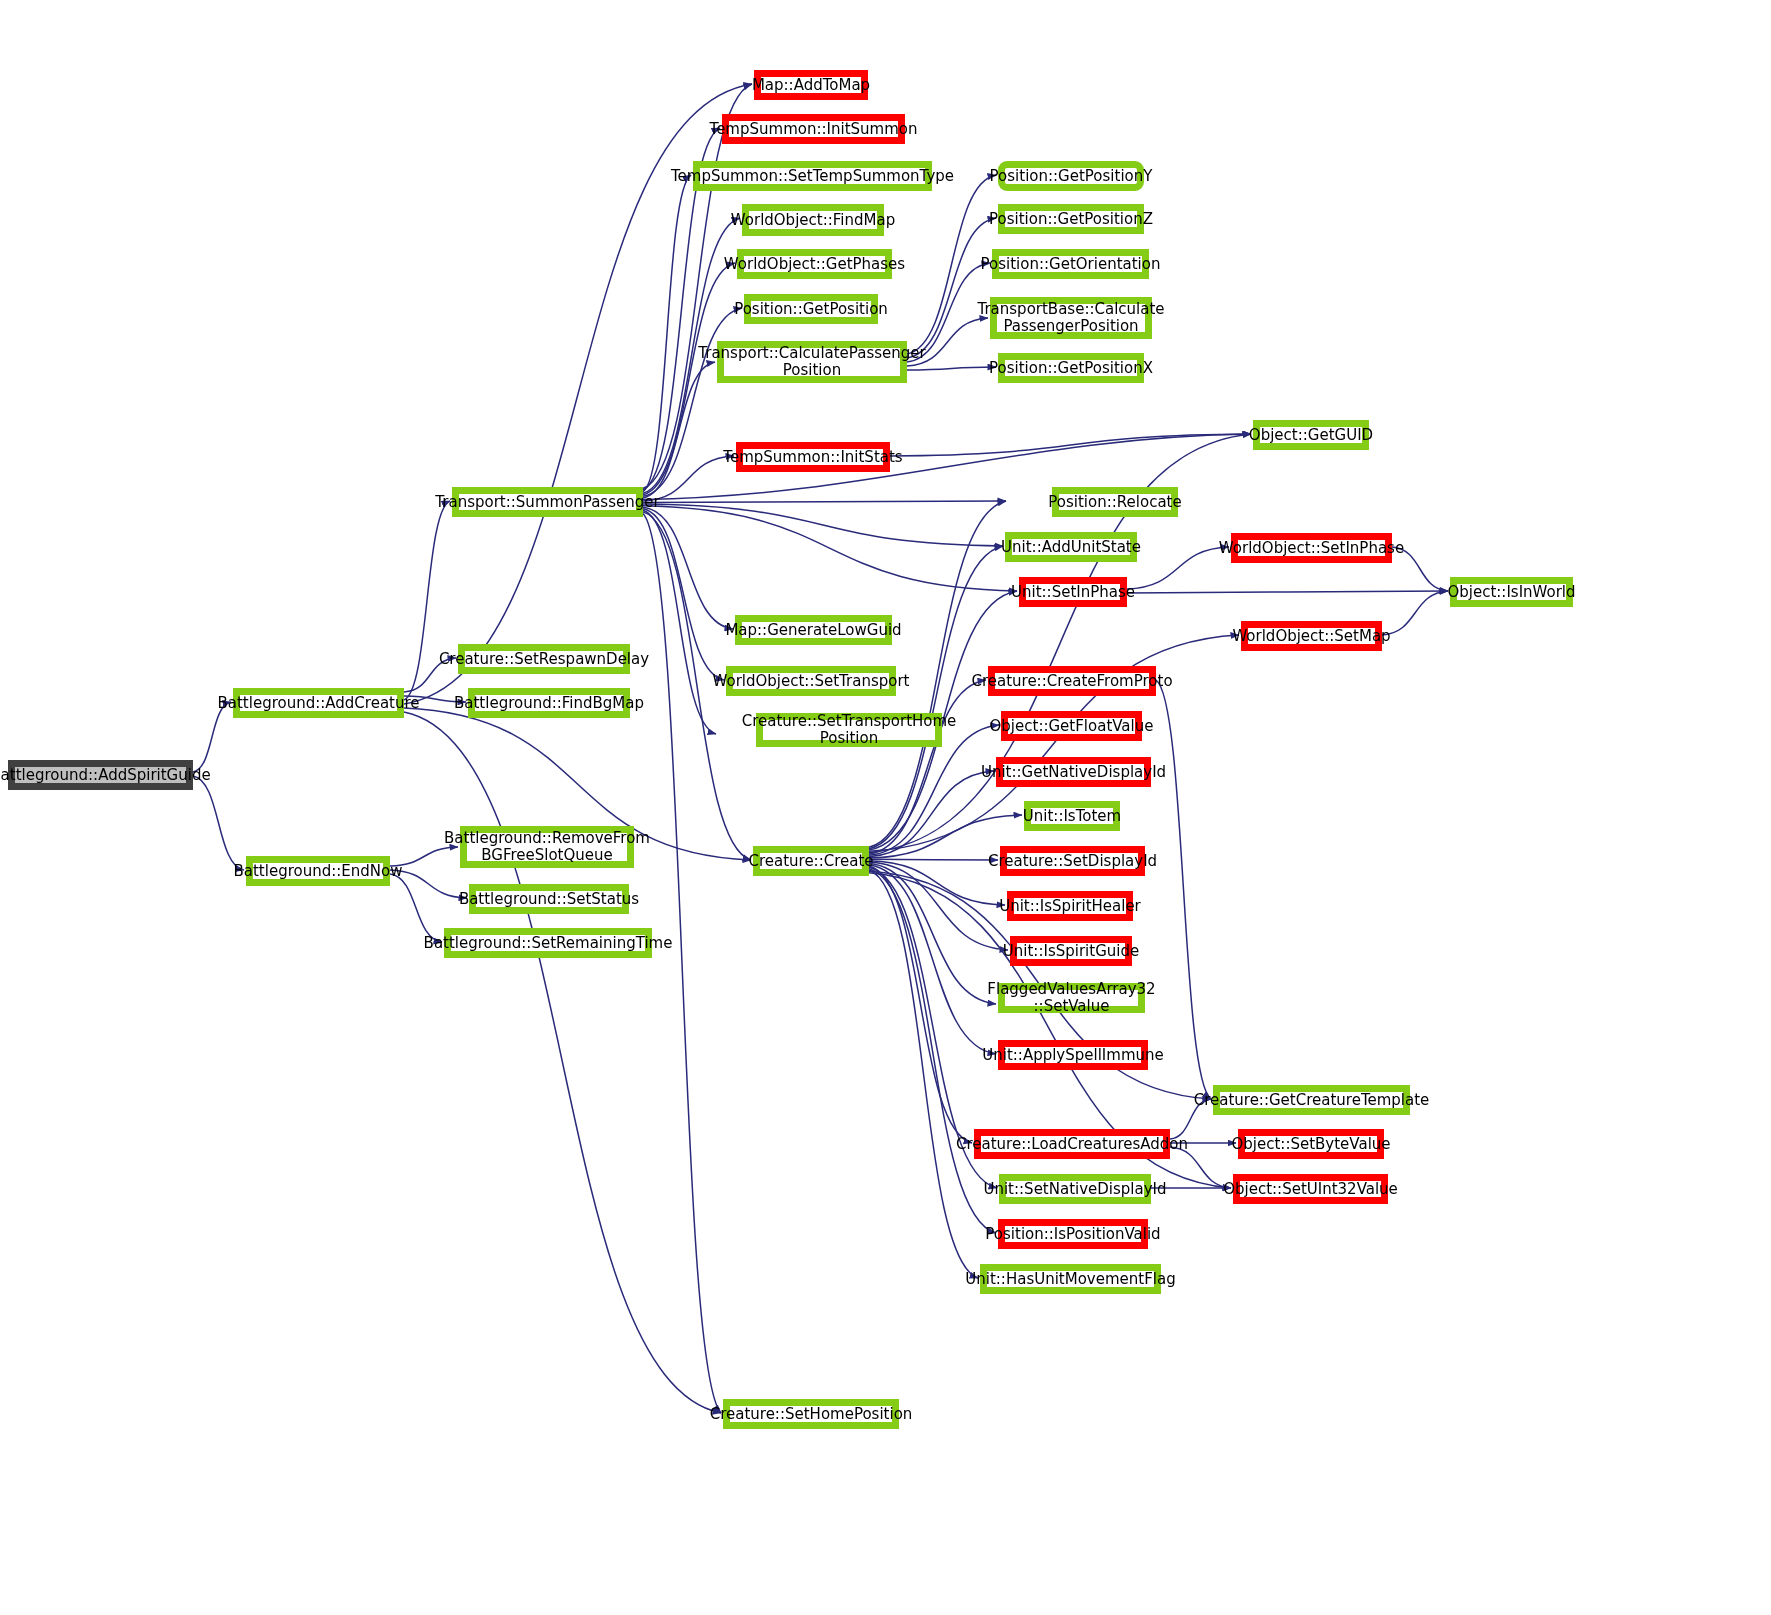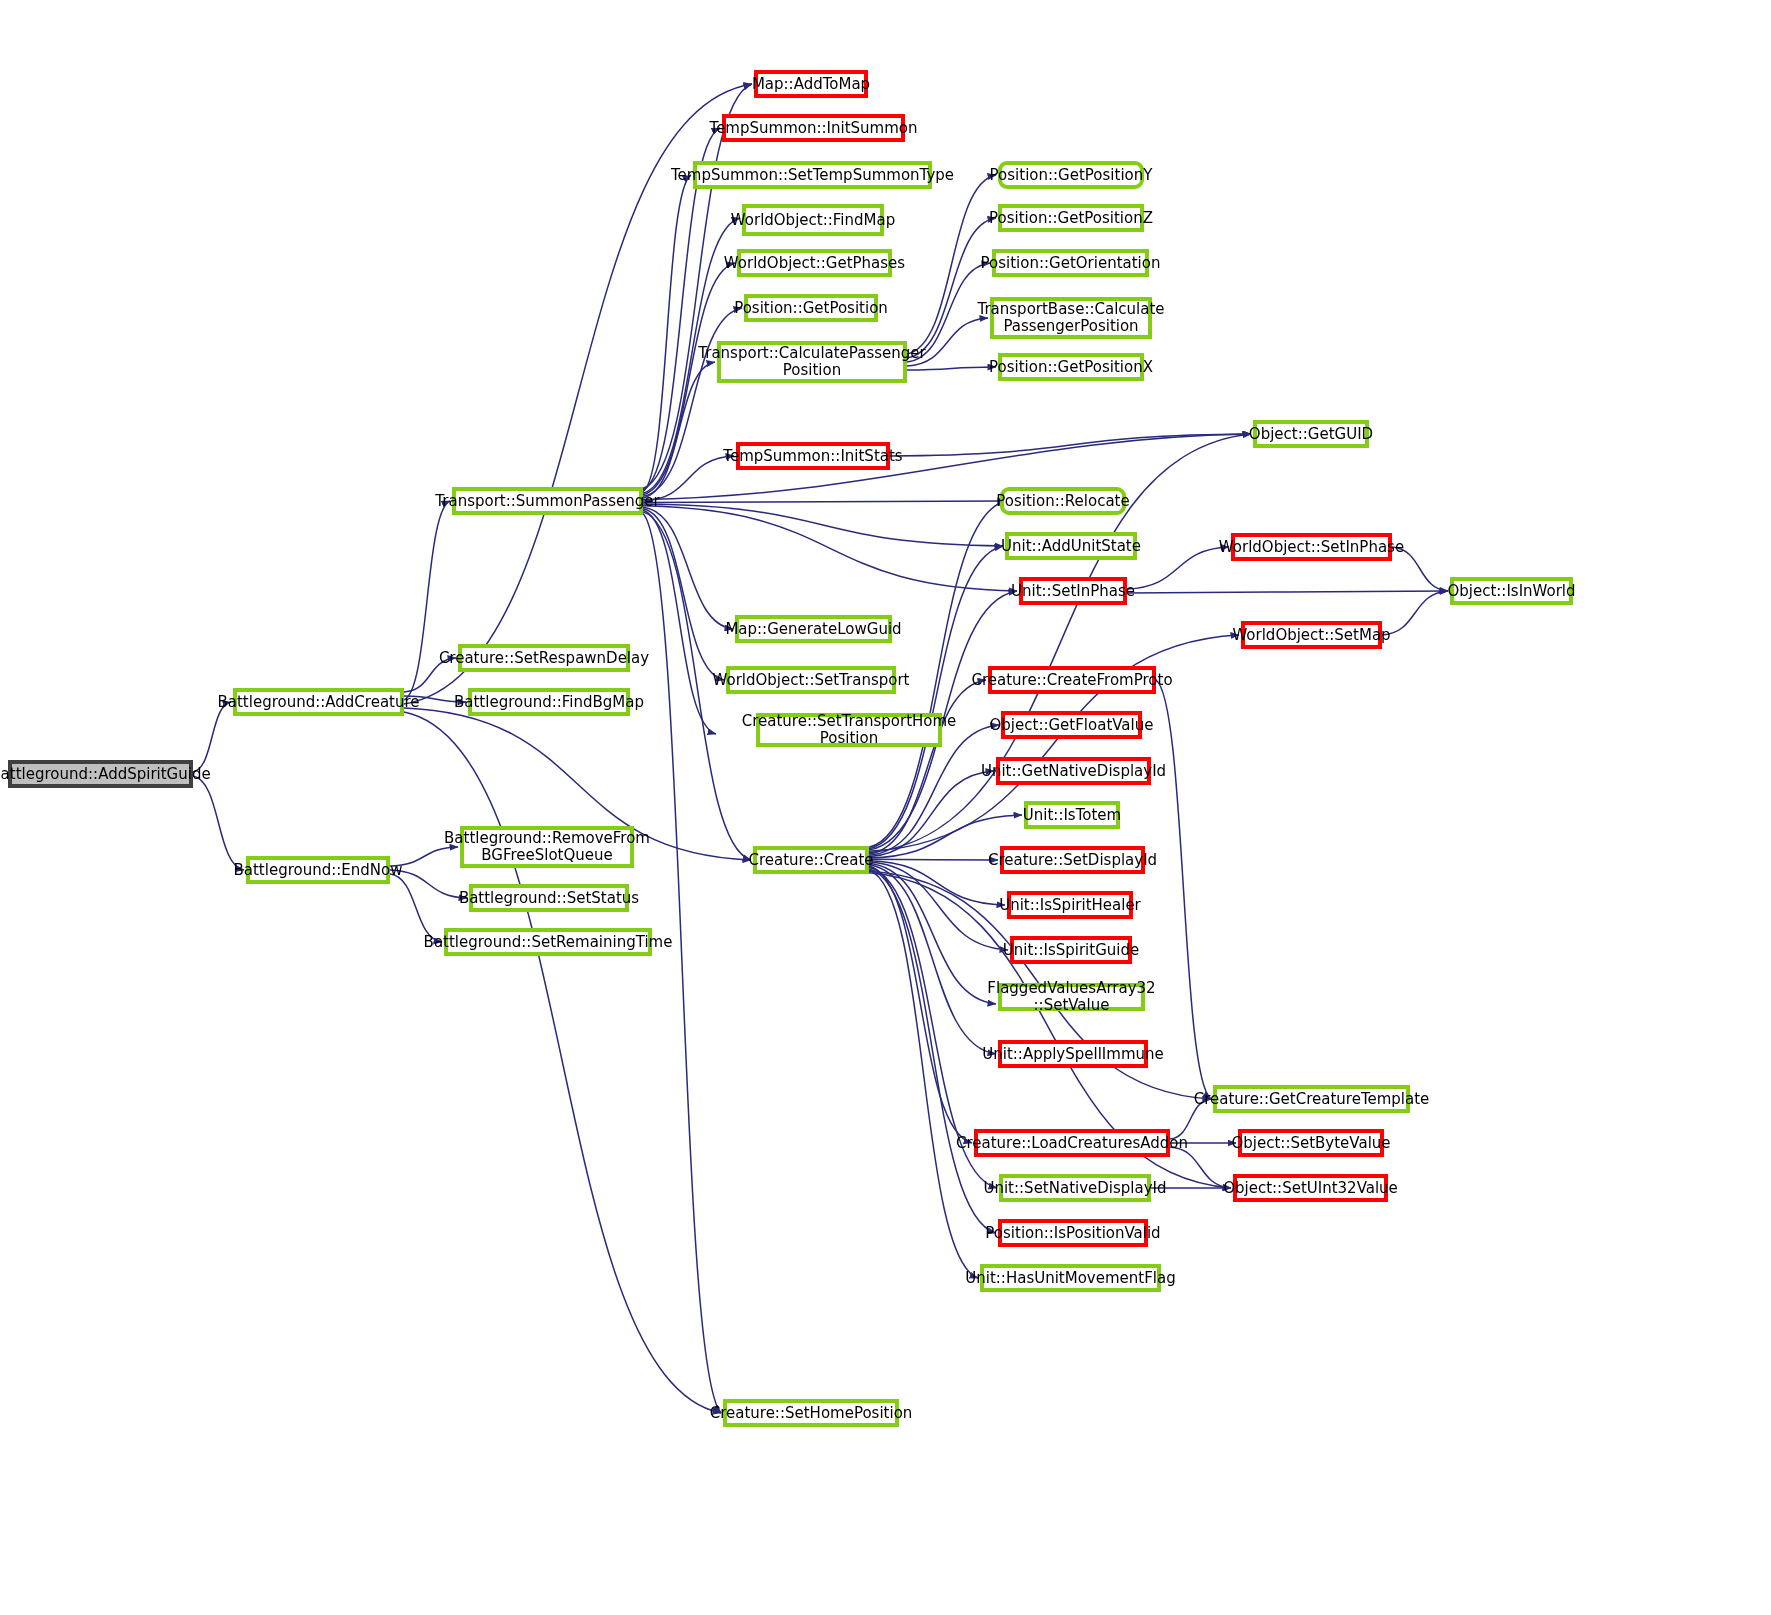--- a/index.html
+++ b/index.html
@@ -20,21 +20,21 @@
     left: 0;
     top: 0;
     width: 1771px;
     height: 1615px;
     pointer-events: none;
   }
   .node {
     position: absolute;
     box-sizing: border-box;
     background: #ffffff;
-    border: 4px solid #84cc16;
+    border: 7px solid #84cc16;
     display: flex;
     align-items: center;
     justify-content: center;
     text-align: center;
     line-height: 1.12;
     font-size: 15px;
     color: #000000;
     white-space: pre-line;
     padding: 8px 4px;
     z-index: 3;
@@ -143,21 +143,21 @@
       <div class="node" style="left: 717px; top: 341px; width: 190px; height: 42px;">Transport::CalculatePassenger
 Position</div>
       <div class="node" style="left: 998px; top: 161px; width: 146px; height: 28px; border-radius: 9px;">Position::GetPositionY</div>
       <div class="node" style="left: 998px; top: 204px; width: 146px; height: 28px;">Position::GetPositionZ</div>
       <div class="node" style="left: 992px; top: 249px; width: 157px; height: 28px;">Position::GetOrientation</div>
       <div class="node" style="left: 990px; top: 297px; width: 162px; height: 42px;">TransportBase::Calculate
 PassengerPosition</div>
       <div class="node" style="left: 998px; top: 353px; width: 146px; height: 28px;">Position::GetPositionX</div>
       <div class="node" style="left: 1253px; top: 420px; width: 116px; height: 28px;">Object::GetGUID</div>
       <div class="node red" style="left: 736px; top: 442px; width: 154px; height: 28px;">TempSummon::InitStats</div>
-      <div class="node" style="left: 1000px; top: 487px; width: 126px; height: 28px; border-radius: 9px;">Position::Relocate</div>
+      <div class="node" style="left: 1052px; top: 487px; width: 126px; height: 28px;">Position::Relocate</div>
       <div class="node" style="left: 1005px; top: 532px; width: 132px; height: 28px;">Unit::AddUnitState</div>
       <div class="node red" style="left: 1019px; top: 577px; width: 108px; height: 28px;">Unit::SetInPhase</div>
       <div class="node red" style="left: 1231px; top: 533px; width: 161px; height: 28px;">WorldObject::SetInPhase</div>
       <div class="node red" style="left: 1241px; top: 621px; width: 141px; height: 28px;">WorldObject::SetMap</div>
       <div class="node" style="left: 1450px; top: 577px; width: 123px; height: 28px;">Object::IsInWorld</div>
       <div class="node" style="left: 735px; top: 615px; width: 157px; height: 28px;">Map::GenerateLowGuid</div>
       <div class="node" style="left: 726px; top: 666px; width: 170px; height: 28px;">WorldObject::SetTransport</div>
       <div class="node" style="left: 756px; top: 713px; width: 186px; height: 34px;">Creature::SetTransportHome
 Position</div>
       <div class="node" style="left: 753px; top: 846px; width: 116px; height: 28px;">Creature::Create</div>

